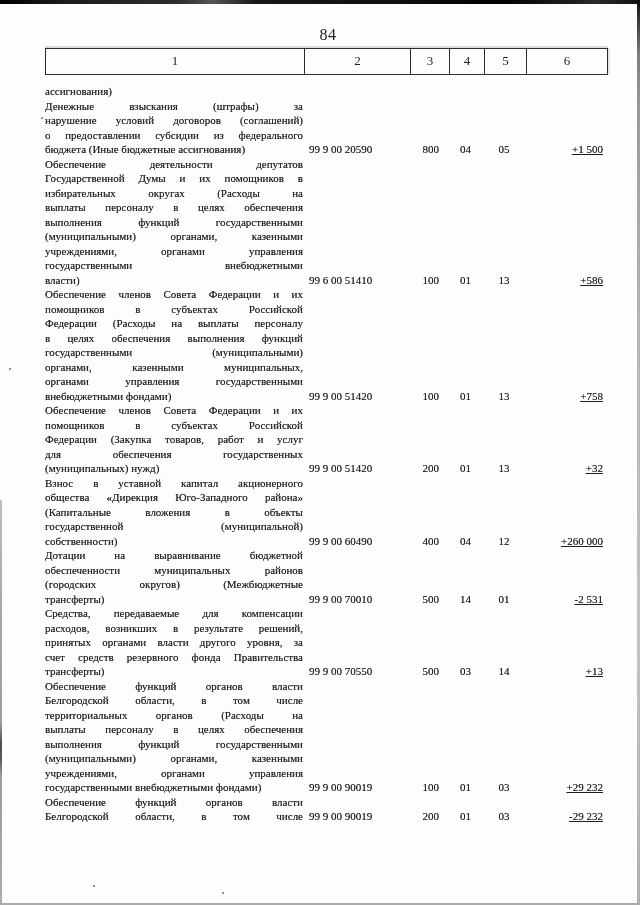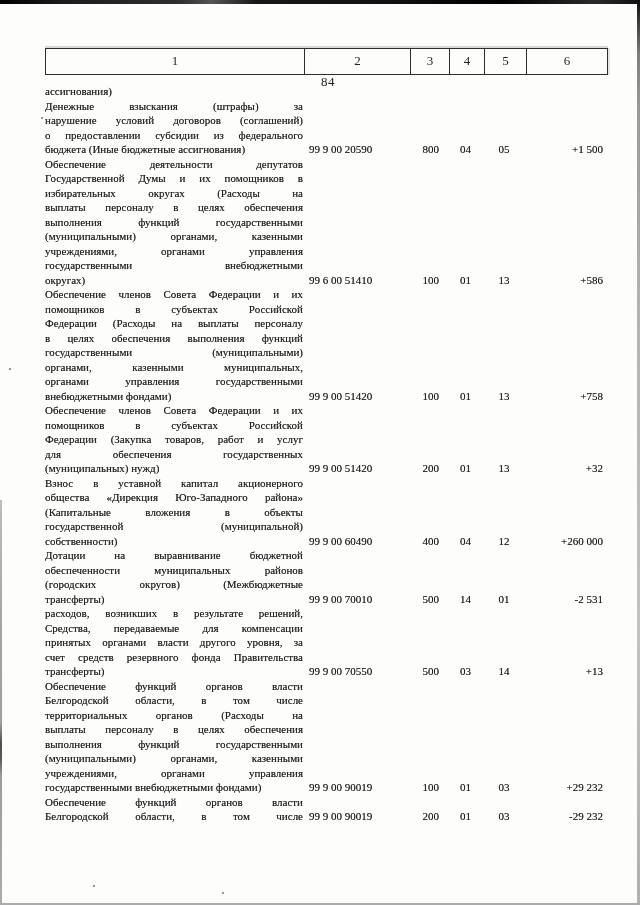--- a/index.html
+++ b/index.html
@@ -30,21 +30,21 @@
   }
   .bottom-edge {
     position: absolute; left: 0; bottom: 0; width: 640px; height: 2px;
     background: #ababab;
   }
   .noise-dot {
     position: absolute; width: 2px; height: 2px; background: #6e6e6e; border-radius: 50%;
   }
   .page-number {
     position: absolute; top: 26px; left: 328px; transform: translateX(-50%);
-    font-size: 13px; letter-spacing: 0.5px; margin-top: 48px;
+    font-size: 16px; letter-spacing: 0.5px;
   }
   
   .thead {
     position: absolute; top: 48px; left: 45px; width: 563px; height: 27px;
     display: grid;
     grid-template-columns: 258px 106px 39px 35px 42px 1fr;
     border: 1.6px solid #2d2d2d;
     box-sizing: border-box;
     box-shadow: 0 -2px 0 rgba(130,130,130,0.28), 2px 0 0 rgba(130,130,130,0.18);
     background: #fdfdfc;
@@ -69,21 +69,21 @@
     white-space: normal;
   }
   .line.last { text-align-last: left; }
   .trow { display: flex; align-items: flex-end; }
   .c { flex: none; box-sizing: border-box; }
   .c1 { width: 258px; }
   .c2 { width: 106px; padding-left: 6px; text-align: left; }
   .c3 { width: 39px; padding-right: 9px; text-align: right; }
   .c4 { width: 35px; text-align: center; }
   .c5 { width: 42px; text-align: center; }
-  .c6 { width: 83px; padding-right: 5px; text-align: right; }
+  .c6 { width: 83px; padding-right: 5px; text-align: right; text-decoration: underline; }
   .val { align-self: flex-end; }
 </style>
 </head>
 <body>
 
 <div class="page">
 
   <div class="top-band"></div>
   <div class="right-edge"></div>
   <div class="left-edge"></div>
@@ -125,21 +125,21 @@
   <div class="trow">
     <div class="c c1">
           <div class="line">Обеспечение деятельности депутатов</div>
           <div class="line">Государственной Думы и их помощников в</div>
           <div class="line">избирательных округах (Расходы на</div>
           <div class="line">выплаты персоналу в целях обеспечения</div>
           <div class="line">выполнения функций государственными</div>
           <div class="line">(муниципальными) органами, казенными</div>
           <div class="line">учреждениями, органами управления</div>
           <div class="line">государственными внебюджетными</div>
-          <div class="line last">округах)</div>
+          <div class="line last">власти)</div>
         </div>
     <div class="c c2 val">99 6 00 51410</div>
     <div class="c c3 val">100</div>
     <div class="c c4 val">01</div>
     <div class="c c5 val">13</div>
     <div class="c c6 val">+586</div>
   </div>
 
   <div class="trow">
     <div class="c c1">
@@ -198,22 +198,22 @@
         </div>
     <div class="c c2 val">99 9 00 70010</div>
     <div class="c c3 val">500</div>
     <div class="c c4 val">14</div>
     <div class="c c5 val">01</div>
     <div class="c c6 val">-2 531</div>
   </div>
 
   <div class="trow">
     <div class="c c1">
+          <div class="line">Средства, передаваемые для компенсации</div>
           <div class="line">расходов, возникших в результате решений,</div>
-          <div class="line">Средства, передаваемые для компенсации</div>
           <div class="line">принятых органами власти другого уровня, за</div>
           <div class="line">счет средств резервного фонда Правительства</div>
           <div class="line last">трансферты)</div>
         </div>
     <div class="c c2 val">99 9 00 70550</div>
     <div class="c c3 val">500</div>
     <div class="c c4 val">03</div>
     <div class="c c5 val">14</div>
     <div class="c c6 val">+13</div>
   </div>

